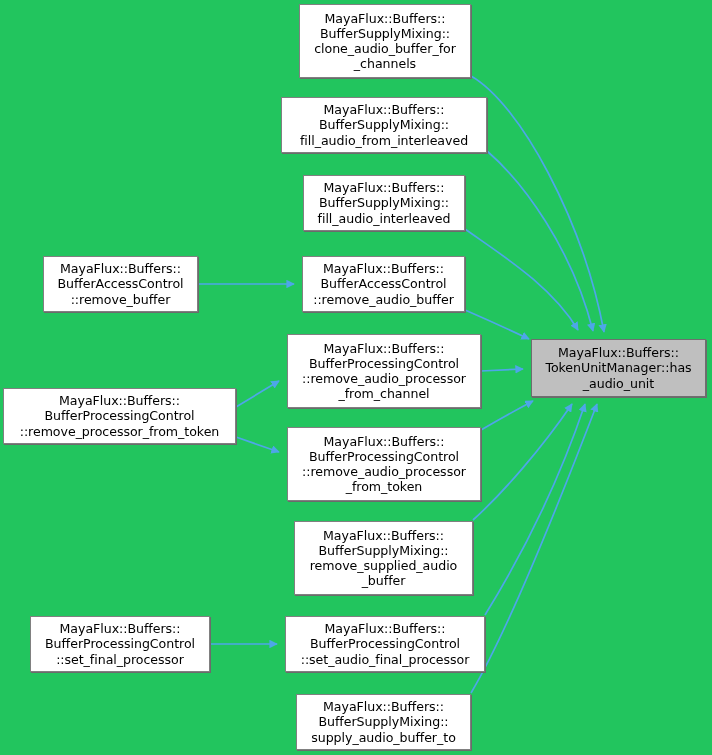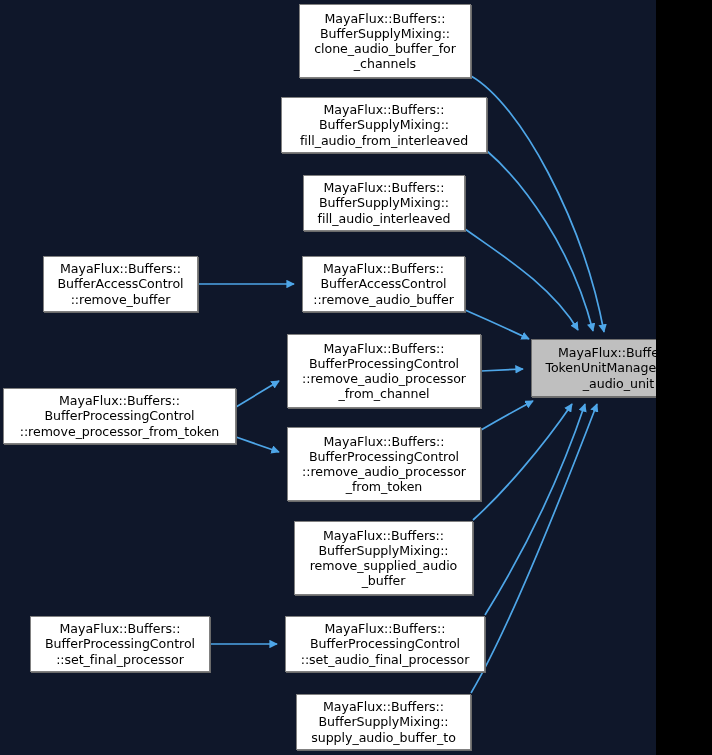--- a/index.html
+++ b/index.html
@@ -3,23 +3,23 @@
 <meta charset="utf-8">
 <title>Caller Graph</title>
 <style>
   html, body {
     margin: 0;
     padding: 0;
     background: #000000;
   }
   #graph-root {
     position: relative;
-    width: 656px;
+    width: 712px;
     height: 755px;
-    background: #0f172a;
+    background: #22c55e;
     overflow: hidden;
     font-family: "DejaVu Sans", sans-serif;
   }
   #edge-layer {
     position: absolute;
     left: 0;
     top: 0;
     width: 712px;
     height: 755px;
     pointer-events: none;

